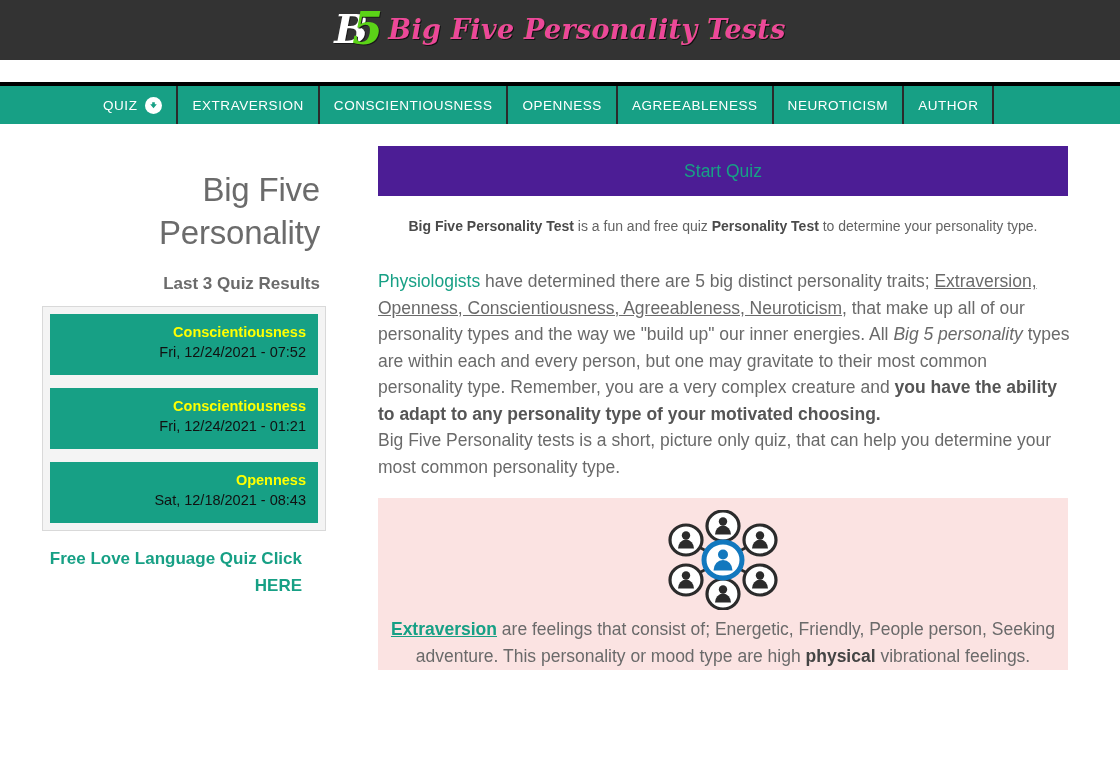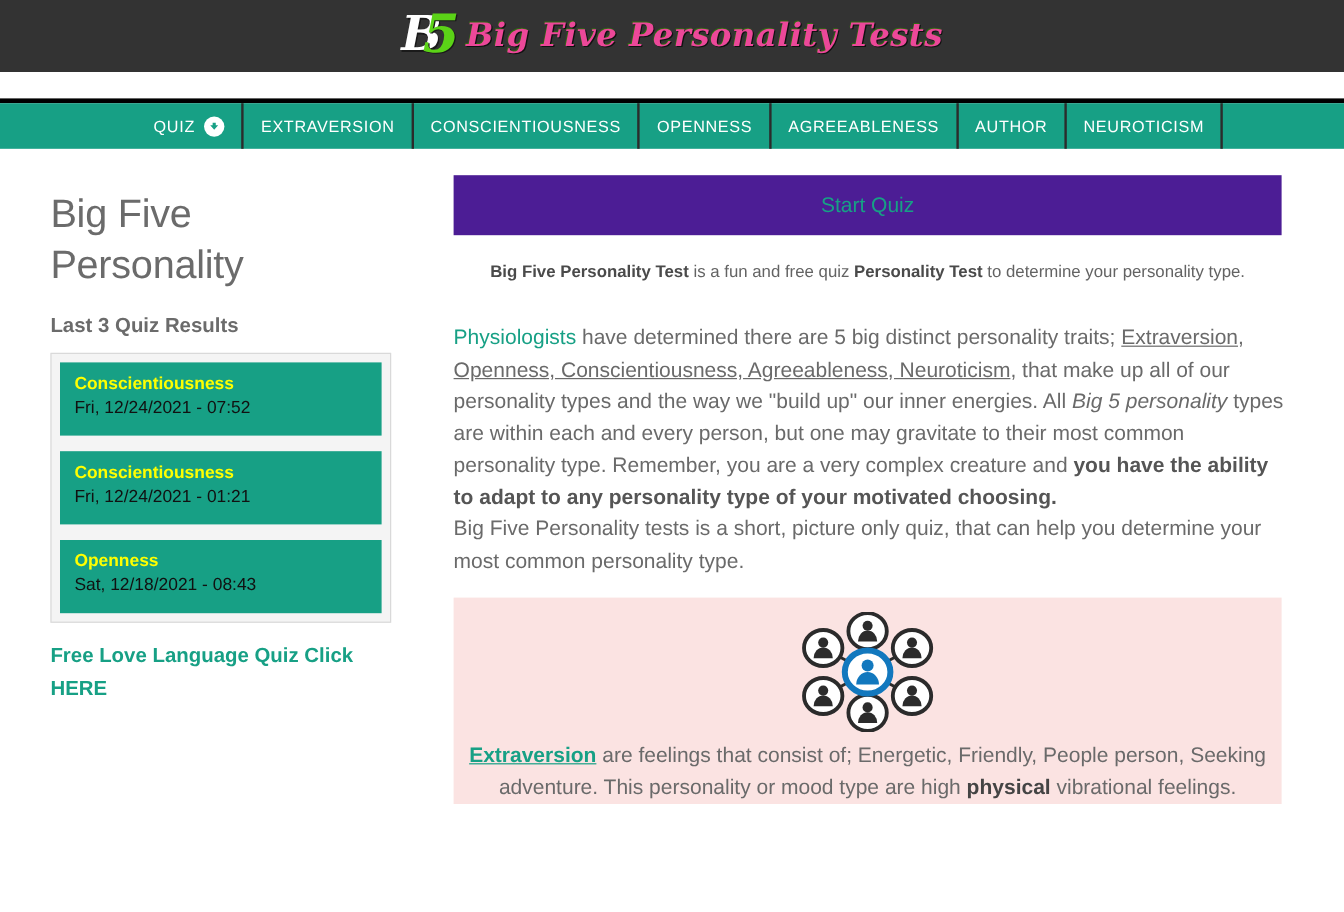--- a/index.html
+++ b/index.html
@@ -67,21 +67,21 @@
   
   #header-gap { height: 22px; background: #ffffff; }
   #header-rule { height: 4px; background: #000000; }
 
   
   #main-nav {
     height: 38px;
     background: #17a085;
     display: flex;
     align-items: stretch;
-    padding-left: 114px;
+    padding-left: 89px;
   }
   .nav-item {
     display: flex;
     align-items: center;
     gap: 8px;
     padding: 0 14px;
     color: #ffffff;
     font-size: 13.5px;
     letter-spacing: .55px;
     font-weight: 400;
@@ -104,21 +104,22 @@
 
   
   #page {
     display: flex;
     align-items: flex-start;
     height: 636px;
   }
   #sidebar {
     width: 340px;
     flex: 0 0 340px;
-    padding: 32px 20px 0 42px;
+    padding: 44px 20px 0 42px;
+    text-align: right;
   }
   #content {
     flex: 1 1 auto;
     padding: 22px 50px 0 38px;
   }
 
   
   .side-title {
     margin: 0;
     font-size: 33px;
@@ -271,24 +272,24 @@
   <div class="nav-item">
     <span>CONSCIENTIOUSNESS</span>
   </div>
   <div class="nav-item">
     <span>OPENNESS</span>
   </div>
   <div class="nav-item">
     <span>AGREEABLENESS</span>
   </div>
   <div class="nav-item">
+    <span>NEUROTICISM</span>
+  </div>
+  <div class="nav-item">
     <span>AUTHOR</span>
-  </div>
-  <div class="nav-item">
-    <span>NEUROTICISM</span>
   </div>
 </nav>
 
 <div id="page">
 
   <aside id="sidebar">
     <h1 class="side-title">Big Five Personality</h1>
     <h2 class="side-sub">Last 3 Quiz Results</h2>
 
     <div id="results-box">

